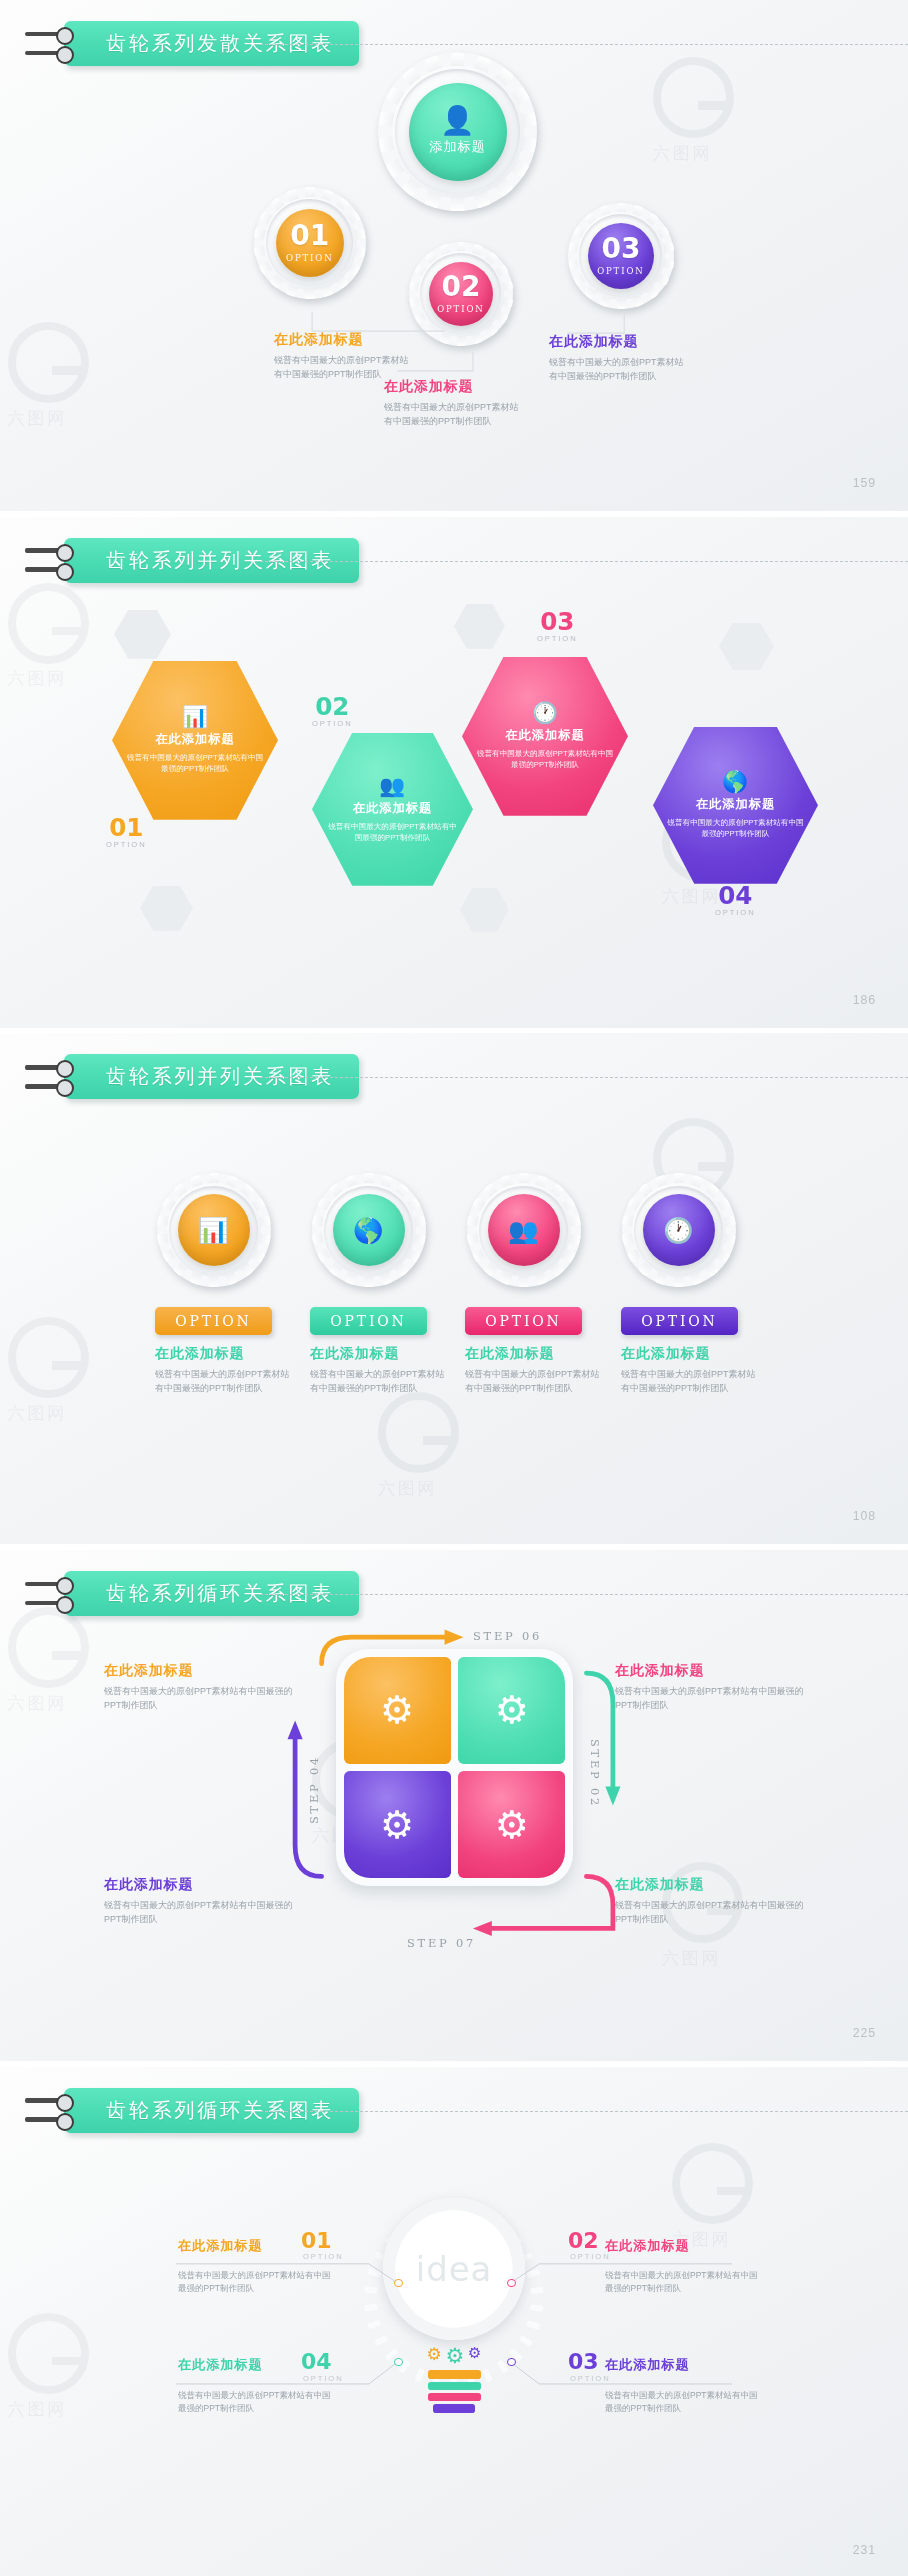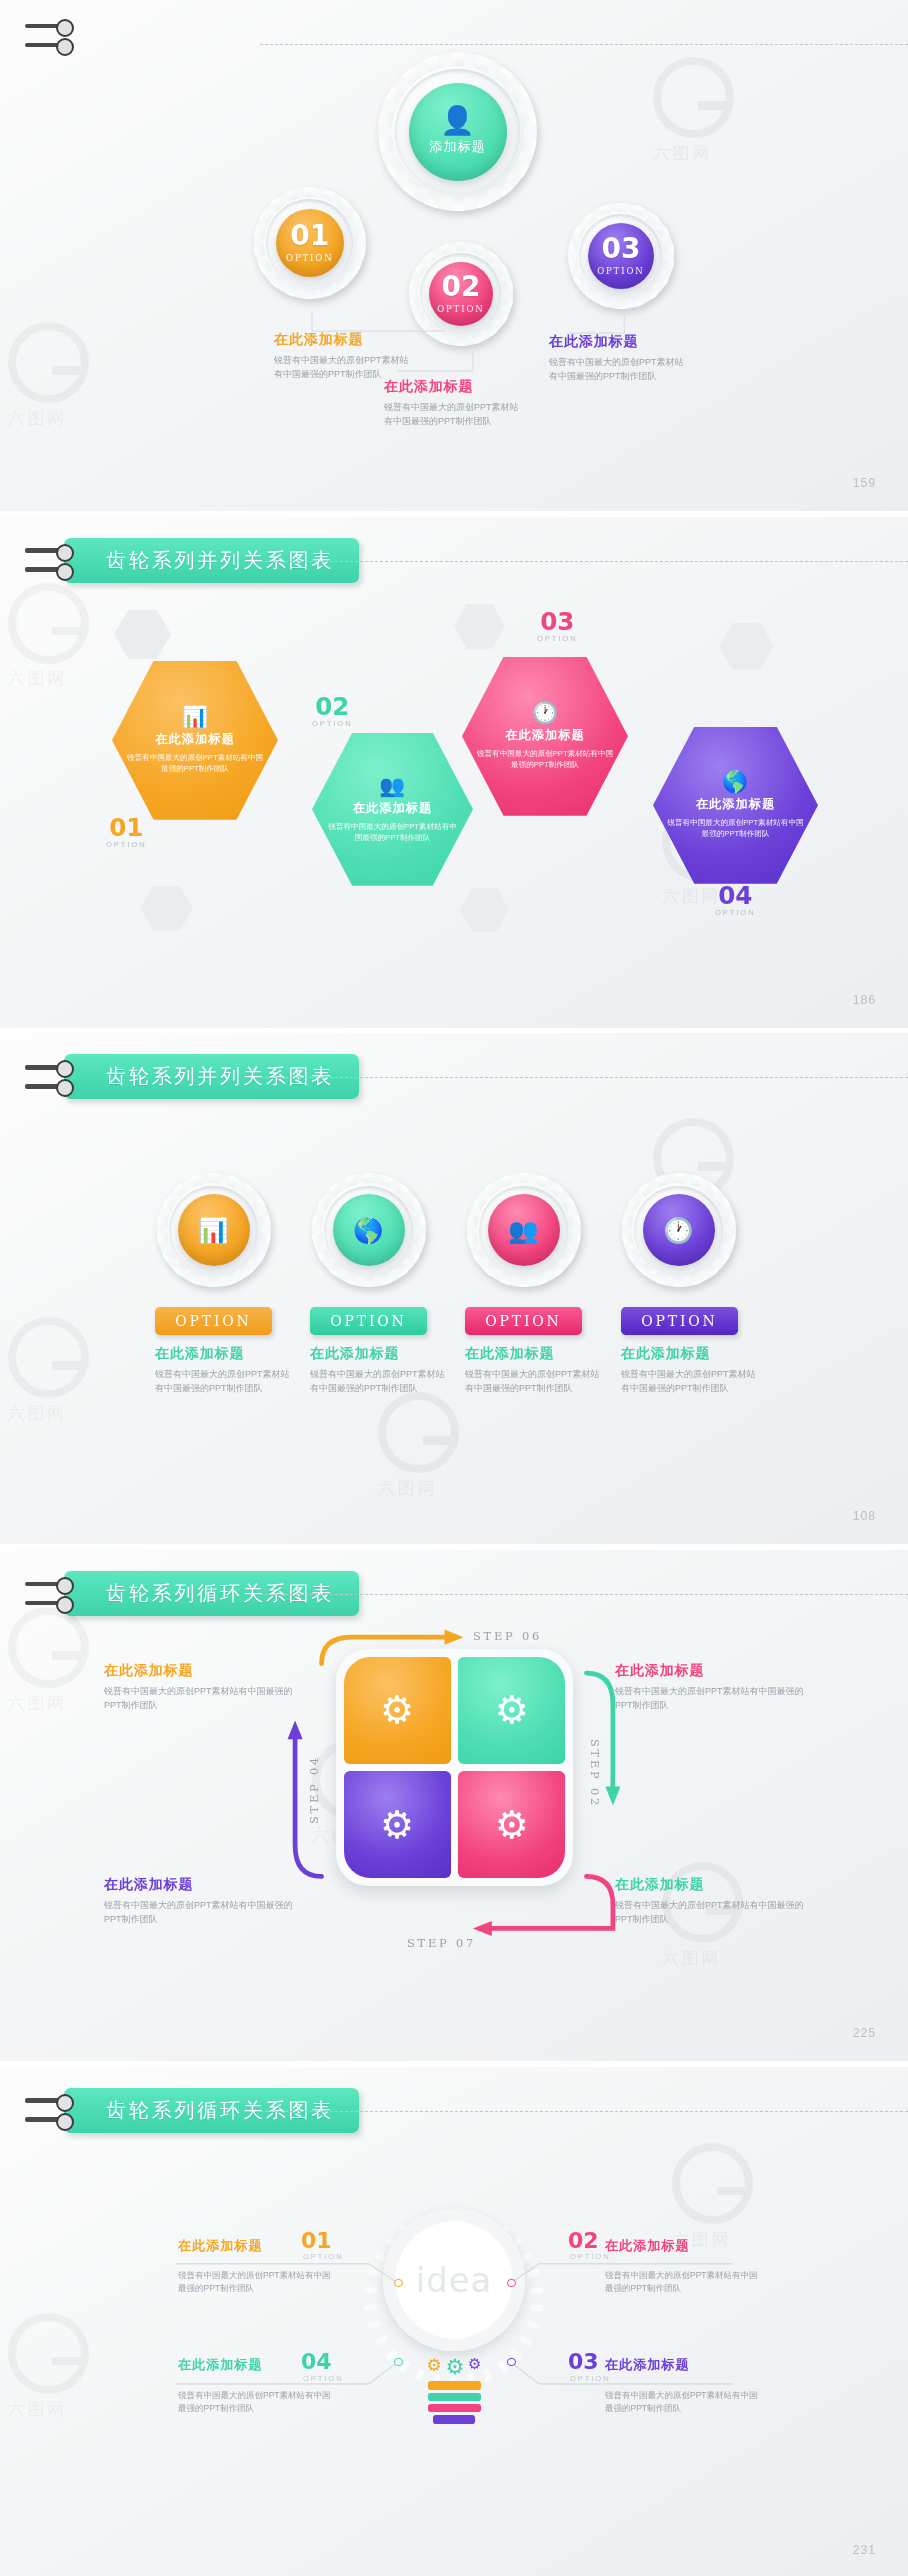--- a/index.html
+++ b/index.html
@@ -166,20 +166,23 @@
     </div>
   <div class="wm-box" style="left:653px;top:57px;">
       <div class="circ"></div>
       <div class="txt">六图网</div>
     </div>
 
   <div class="hdr">
     <div class="rings">
       <div class="ring"></div>
         <div class="ring"></div>
+    </div>
+    <div class="hdr-pill">
+      <span class="hdr-title">齿轮系列发散关系图表</span>
     </div>
   </div>
   <div class="hdr-line"></div>
 
   <div class="gear" style="left:378px;top:52px;width:159px;height:159px;">
     <div class="teeth">
         <div class="tooth" style="width:13.5px;height:20.7px;margin-left:-6.8px;margin-top:-79px;transform-origin:6.8px 79px;transform:rotate(0deg);"></div>
         <div class="tooth" style="width:13.5px;height:20.7px;margin-left:-6.8px;margin-top:-79px;transform-origin:6.8px 79px;transform:rotate(20deg);"></div>
         <div class="tooth" style="width:13.5px;height:20.7px;margin-left:-6.8px;margin-top:-79px;transform-origin:6.8px 79px;transform:rotate(40deg);"></div>
         <div class="tooth" style="width:13.5px;height:20.7px;margin-left:-6.8px;margin-top:-79px;transform-origin:6.8px 79px;transform:rotate(60deg);"></div>
@@ -683,21 +686,21 @@
       <div style="position:absolute;left:50%;top:50%;width:5.7px;height:13.2px;background:#fafbfc;margin-left:-2.8px;margin-top:-90px;transform-origin:2.8px 90px;transform:rotate(252deg);border-radius:1.9px;"></div>
       <div style="position:absolute;left:50%;top:50%;width:5.7px;height:13.2px;background:#fafbfc;margin-left:-2.8px;margin-top:-90px;transform-origin:2.8px 90px;transform:rotate(264deg);border-radius:1.9px;"></div>
       <div style="position:absolute;left:50%;top:50%;width:5.7px;height:13.2px;background:#fafbfc;margin-left:-2.8px;margin-top:-90px;transform-origin:2.8px 90px;transform:rotate(276deg);border-radius:1.9px;"></div>
       <div style="position:absolute;left:50%;top:50%;width:5.7px;height:13.2px;background:#fafbfc;margin-left:-2.8px;margin-top:-90px;transform-origin:2.8px 90px;transform:rotate(288deg);border-radius:1.9px;"></div>
       <div style="position:absolute;left:50%;top:50%;width:5.7px;height:13.2px;background:#fafbfc;margin-left:-2.8px;margin-top:-90px;transform-origin:2.8px 90px;transform:rotate(300deg);border-radius:1.9px;"></div>
       <div style="position:absolute;left:50%;top:50%;width:5.7px;height:13.2px;background:#fafbfc;margin-left:-2.8px;margin-top:-90px;transform-origin:2.8px 90px;transform:rotate(312deg);border-radius:1.9px;"></div>
       <div style="position:absolute;left:50%;top:50%;width:5.7px;height:13.2px;background:#fafbfc;margin-left:-2.8px;margin-top:-90px;transform-origin:2.8px 90px;transform:rotate(324deg);border-radius:1.9px;"></div>
       <div style="position:absolute;left:50%;top:50%;width:5.7px;height:13.2px;background:#fafbfc;margin-left:-2.8px;margin-top:-90px;transform-origin:2.8px 90px;transform:rotate(336deg);border-radius:1.9px;"></div>
       <div style="position:absolute;left:50%;top:50%;width:5.7px;height:13.2px;background:#fafbfc;margin-left:-2.8px;margin-top:-90px;transform-origin:2.8px 90px;transform:rotate(348deg);border-radius:1.9px;"></div>
     </div>
-    <div class="bulb" style="top:142px;">
+    <div class="bulb" style="top:131px;">
     <div class="bulbring">
       <span class="idea">idea</span>
     </div>
     <div style="display:flex;justify-content:center;gap:3.8px;margin-top:3.8px;">
       <span style="color:#f5a623;font-size:17px;">⚙</span>
       <span style="color:#3fd3ab;font-size:21px;">⚙</span>
       <span style="color:#6b3fd8;font-size:15px;">⚙</span>
     </div>
     <div class="base" style="background:#f5a623;"></div>
     <div class="base" style="background:#3fd3ab;"></div>

